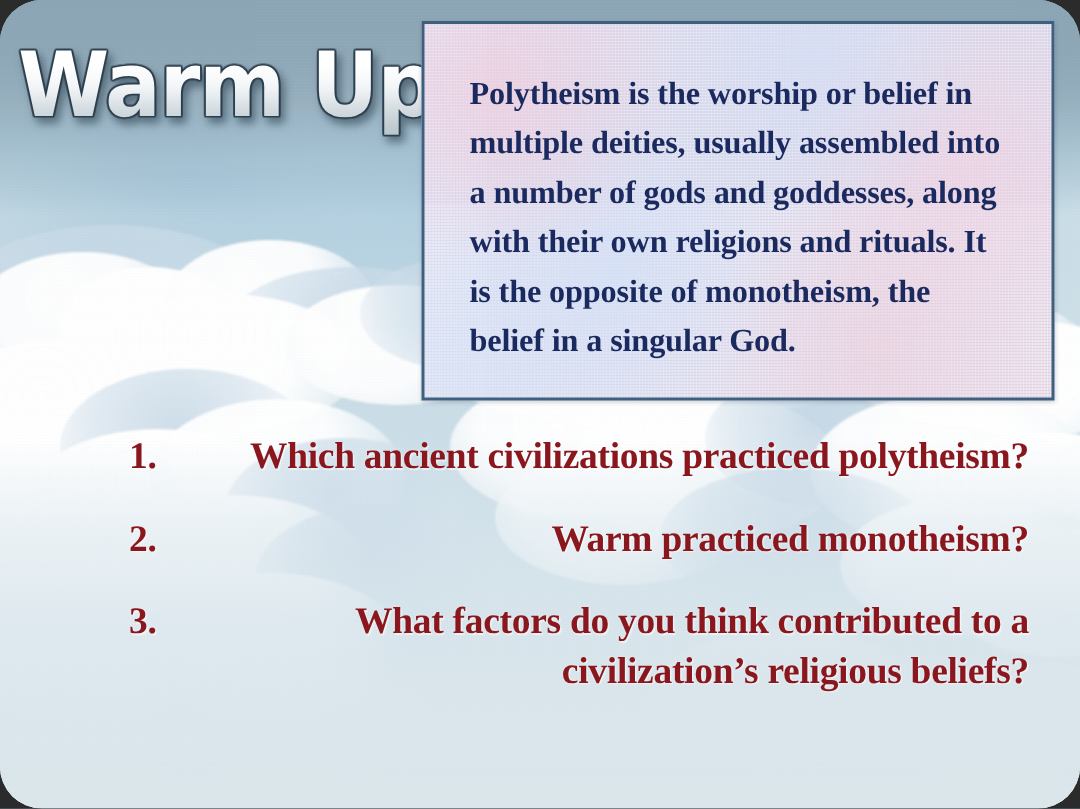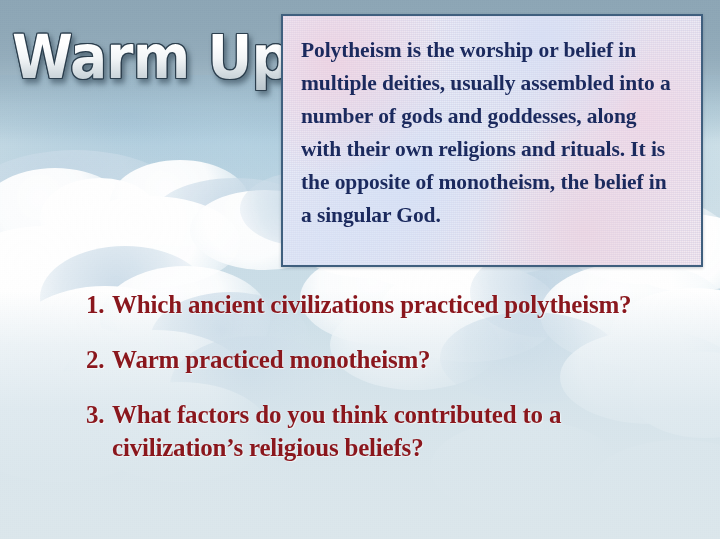--- a/index.html
+++ b/index.html
@@ -8,20 +8,21 @@
     padding: 0;
     background: #2b2b2b;
   }
   #slide {
     position: relative;
     width: 720px;
     height: 539px;
     overflow: hidden;
     font-family: "Liberation Serif", serif;
     background: #9db4c2;
+    border-radius: 28px;
   }
 
   
   .sky-base {
     position: absolute;
     inset: 0;
     background:
       linear-gradient(to bottom,
         #8ea7b6 0%,
         #93acba 6%,
@@ -157,21 +158,21 @@
       radial-gradient(circle at 30% 66%, rgba(212,224,246,0.80) 0%, rgba(212,224,246,0) 34%),
       radial-gradient(circle at 72% 86%, rgba(236,208,222,0.65) 0%, rgba(236,208,222,0) 30%),
       radial-gradient(circle at 8% 92%,  rgba(216,226,246,0.70) 0%, rgba(216,226,246,0) 30%),
       repeating-linear-gradient(0deg,   rgba(120,130,190,0.10) 0 1px, rgba(255,255,255,0.10) 1px 2px),
       repeating-linear-gradient(90deg,  rgba(190,130,160,0.09) 0 1px, rgba(255,255,255,0.09) 1px 2px),
       linear-gradient(135deg, #eceaf6 0%, #e4e9f6 45%, #f0e6ef 100%);
     box-shadow: 0 1px 3px rgba(30,50,70,0.25);
     overflow: hidden;
   }
   .def-text {
-    margin: 4px;
+    margin: 16px;
     padding: 14px 16px 0 14px;
     font-family: "Liberation Serif", serif;
     font-weight: bold;
     font-size: 21.5px;
     line-height: 33px;
     color: #1b2a5e;
     text-align: left;
     letter-spacing: -0.1px;
   }
 
@@ -198,20 +199,21 @@
                  0 0 2px rgba(255,255,255,0.35);
     letter-spacing: -0.2px;
   }
   .qitem .qnum {
     position: absolute;
     left: 0;
     top: 0;
   }
   .qitem .qtext {
     display: block;
+    text-align: right;
   }
 </style>
 </head>
 <body>
 
 <div id="slide">
 
   <div class="sky-base"></div>
   <div class="sky-blue"></div>
 

